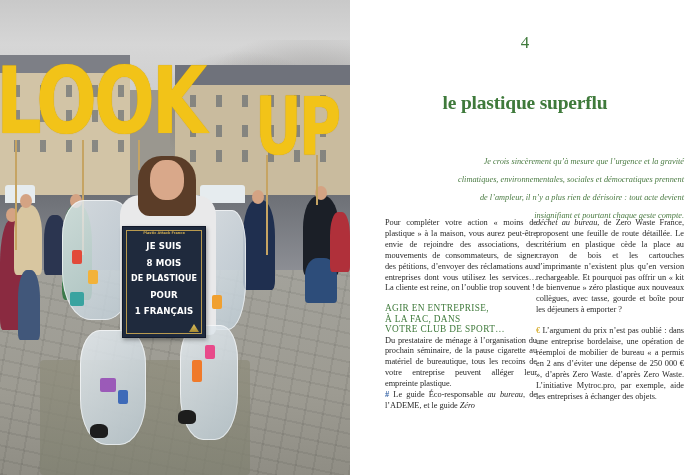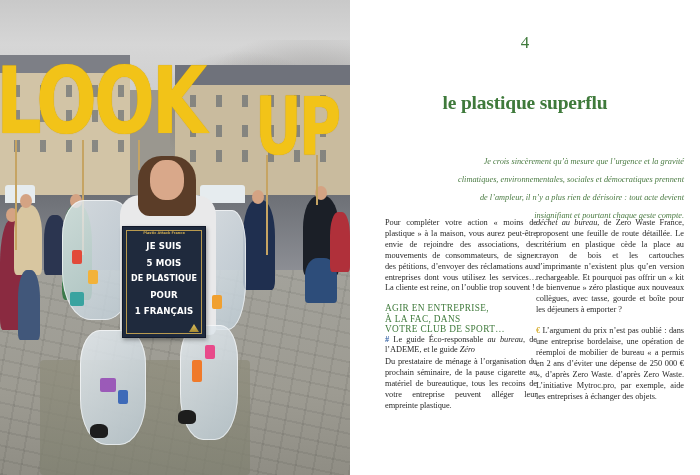--- a/index.html
+++ b/index.html
@@ -184,21 +184,21 @@
   <div class="trash" style="left:118px;top:390px;background:#3e6ab8;"></div>
   <div class="trash" style="left:192px;top:360px;background:#f07a2a;height:22px;"></div>
   <div class="trash" style="left:205px;top:345px;background:#e84a8a;"></div>
   <div class="shoe" style="left:178px;top:410px;"></div>
   <div class="shoe" style="left:90px;top:424px;"></div>
 
   <div class="sign">
     <div class="sign-inner"></div>
     <div class="sign-brand">Plastic Attack France</div>
     <div class="sign-line" style="top:14px;">JE SUIS</div>
-    <div class="sign-line" style="top:31px;">5 MOIS</div>
+    <div class="sign-line" style="top:31px;">8 MOIS</div>
     <div class="sign-line" style="top:47px;font-size:8px;">DE PLASTIQUE</div>
     <div class="sign-line" style="top:63px;">POUR</div>
     <div class="sign-line" style="top:79px;">1 FRANÇAIS</div>
     <div class="sign-logo"></div>
   </div>
 </div>
 
 <div class="page-right">
   <div class="chapter-number">4</div>
 
@@ -209,24 +209,24 @@
 
   <div class="epigraph">Je crois sincèrement qu’à mesure que l’urgence et la gravité climatiques, environnementales, sociales et démocratiques prennent de l’ampleur, il n’y a plus rien de dérisoire : tout acte devient insignifiant et pourtant chaque geste compte.</div>
 
   <div class="col c1">
     <p>Pour compléter votre action « moins de plastique » à la maison, vous aurez peut-être envie de rejoindre des associations, des mouvements de consommateurs, de signer des pétitions, d’envoyer des réclamations aux entreprises dont vous utilisez les services… La cliente est reine, on l’oublie trop souvent !</p>
     <div class="subhead">
       <span>Agir en entreprise,</span><br>
       <span>à la fac, dans</span><br>
       <span>votre club de sport…</span>
     </div>
+    <p style="margin-top:1px;">Du prestataire de ménage à l’organisation du prochain séminaire, de la pause cigarette au matériel de bureautique, tous les recoins de votre entreprise peuvent alléger leur empreinte plastique.</p>
     <p style="margin-top:0;">
       <span class="glyph">#</span><span> Le guide Éco-responsable </span><span class="it">au bureau</span><span>, de l’ADEME, et le guide </span><span class="it">Zéro</span>
     </p>
-    <p style="margin-top:1px;">Du prestataire de ménage à l’organisation du prochain séminaire, de la pause cigarette au matériel de bureautique, tous les recoins de votre entreprise peuvent alléger leur empreinte plastique.</p>
   </div>
 
   <div class="col c2">
     <p>
       <span class="it">déchet au bureau</span><span>, de Zero Waste France, proposent une feuille de route détaillée. Le critérium en plastique cède la place au crayon de bois et les cartouches d’imprimante n’existent plus qu’en version rechargeable. Et pourquoi pas offrir un « kit de bienvenue » zéro plastique aux nouveaux collègues, avec tasse, gourde et boîte pour les déjeuners à emporter ?</span>
     </p>
     <p>
       <span class="glyph euro">€</span><span> L’argument du prix n’est pas oublié : dans une entreprise bordelaise, une opération de réemploi de mobilier de bureau « a permis en 2 ans d’éviter une dépense de 250 000 € », d’après Zero Waste. d’après Zero Waste. L’initiative Mytroc.pro, par exemple, aide les entreprises à échanger des objets.</span>
     </p>
   </div>

